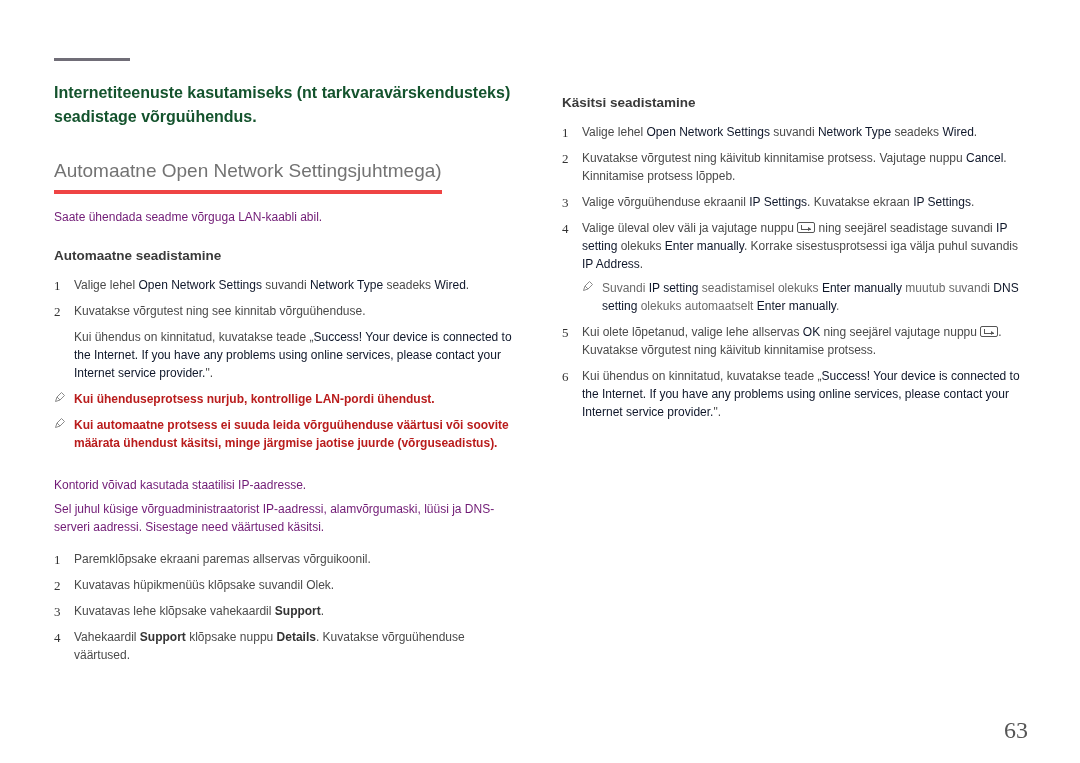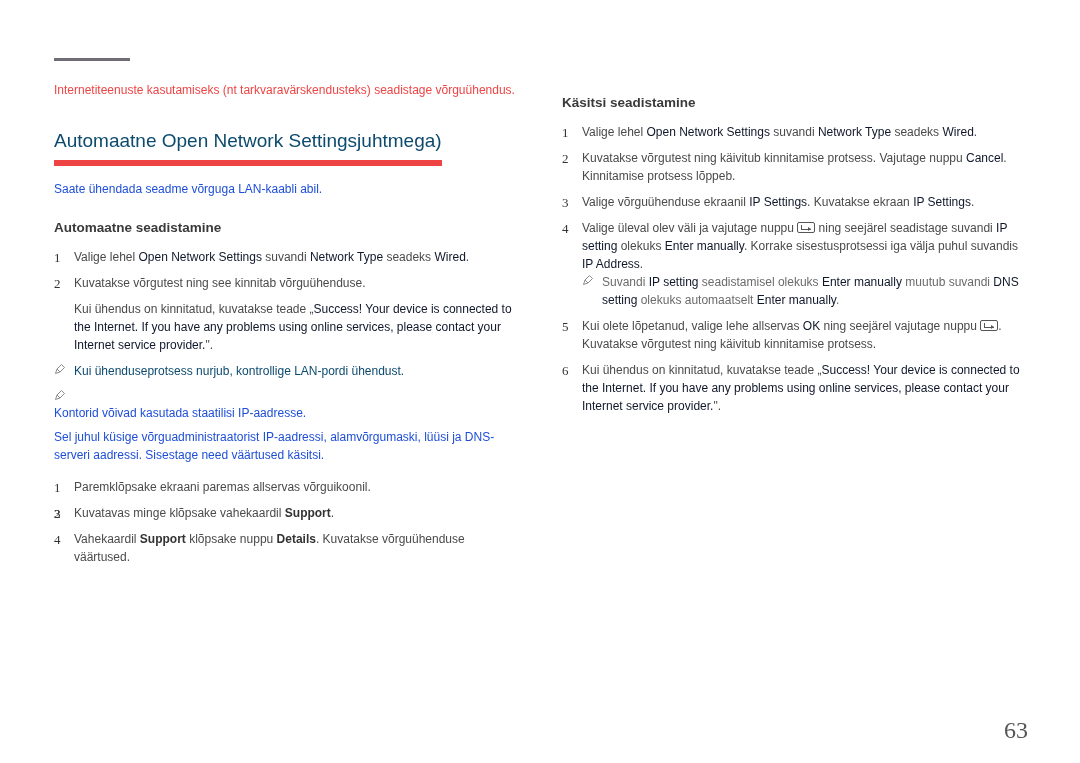--- a/index.html
+++ b/index.html
@@ -15,31 +15,31 @@
     line-height: 1.5;
   }
   .divider {
     width: 76px;
     height: 3px;
     background: #706d77;
     margin-bottom: 20px;
   }
   .cols { display: flex; gap: 42px; }
   .col { flex: 1; min-width: 0; }
-  .intro { font-size: 12px; color: #ef4444; margin-bottom: 28px; }
+  .intro { font-size: 16px; color: #14532d; margin-bottom: 28px; font-weight: bold; }
   h2 {
     font-size: 19px;
     font-weight: 500;
-    color: #0c4a6e;
+    color: #737373;
     display: inline-block;
-    border-bottom: 6px solid #ef4444;
+    border-bottom: 4px solid #ef4444;
     padding-bottom: 4px;
     margin-bottom: 14px;
   }
-  .para { font-size: 12px; color: #1d4ed8; margin-bottom: 6px; }
+  .para { font-size: 12px; color: #701a75; margin-bottom: 6px; }
   h3 {
     font-size: 13.5px;
     font-weight: 600;
     color: #3a3a3a;
     margin-top: 20px;
     margin-bottom: 10px;
   }
   ol { list-style: none; counter-reset: item; }
   ol > li {
     position: relative;
@@ -61,32 +61,34 @@
     padding-left: 20px;
     margin-bottom: 8px;
     font-size: 12px;
     color: #4a4a4a;
   }
   .note {
     position: relative;
     padding-left: 20px;
     margin-bottom: 8px;
     font-size: 12px;
-    color: #0c4a6e;
+    color: #b91c1c;
+    font-weight: bold;
   }
   .note .pencil {
     position: absolute;
     left: 0;
     top: 1px;
     width: 12px;
     height: 12px;
   }
   .note-inner {
     position: relative;
     padding-left: 20px;
+    margin-top: 6px;
     font-size: 12px;
     color: #6a6a6a;
   }
   .note-inner .pencil {
     position: absolute;
     left: 0;
     top: 1px;
   }
   strong { font-weight: 700; color: #333; }
   .pagenum {
@@ -160,31 +162,32 @@
       <div class="note">
         <svg class="pencil" viewBox="0 0 16 16">
             <path d="M2 14 L4 8 L10 2 L14 6 L8 12 L2 14 Z M4 8 L8 12" fill="none" stroke="#888" stroke-width="1.3"></path>
           </svg>
         <span>Kui ühenduseprotsess nurjub, kontrollige LAN-pordi ühendust.</span>
       </div>
       <div class="note">
         <svg class="pencil" viewBox="0 0 16 16">
             <path d="M2 14 L4 8 L10 2 L14 6 L8 12 L2 14 Z M4 8 L8 12" fill="none" stroke="#888" stroke-width="1.3"></path>
           </svg>
+        <span>Kui automaatne protsess ei suuda leida võrguühenduse väärtusi või soovite määrata ühendust käsitsi, minge järgmise jaotise juurde (võrguseadistus).</span>
       </div>
     </div>
 
     <div class="block">
       <p class="para">Kontorid võivad kasutada staatilisi IP-aadresse.</p>
       <p class="para">Sel juhul küsige võrguadministraatorist IP-aadressi, alamvõrgumaski, lüüsi ja DNS-serveri aadressi. Sisestage need väärtused käsitsi.</p>
 
       <ol class="space-top">
         <li><span class="num">1</span><span>Paremklõpsake ekraani paremas allservas võrguikoonil.</span></li>
-        <li><span class="num">2</span></li>
-        <li><span class="num">3</span><span>Kuvatavas minge klõpsake vahekaardil </span><strong>Support</strong><span>.</span></li>
+        <li><span class="num">2</span><span>Kuvatavas hüpikmenüüs klõpsake suvandil Olek.</span></li>
+        <li><span class="num">3</span><span>Kuvatavas lehe klõpsake vahekaardil </span><strong>Support</strong><span>.</span></li>
         <li><span class="num">4</span><span>Vahekaardil </span><strong>Support</strong><span> klõpsake nuppu </span><strong>Details</strong><span>. Kuvatakse võrguühenduse väärtused.</span></li>
       </ol>
     </div>
   </div>
 
   <div class="col">
     <h3 style="margin-top:12px">Käsitsi seadistamine</h3>
     <ol>
       <li>
         <span class="num">1</span>

